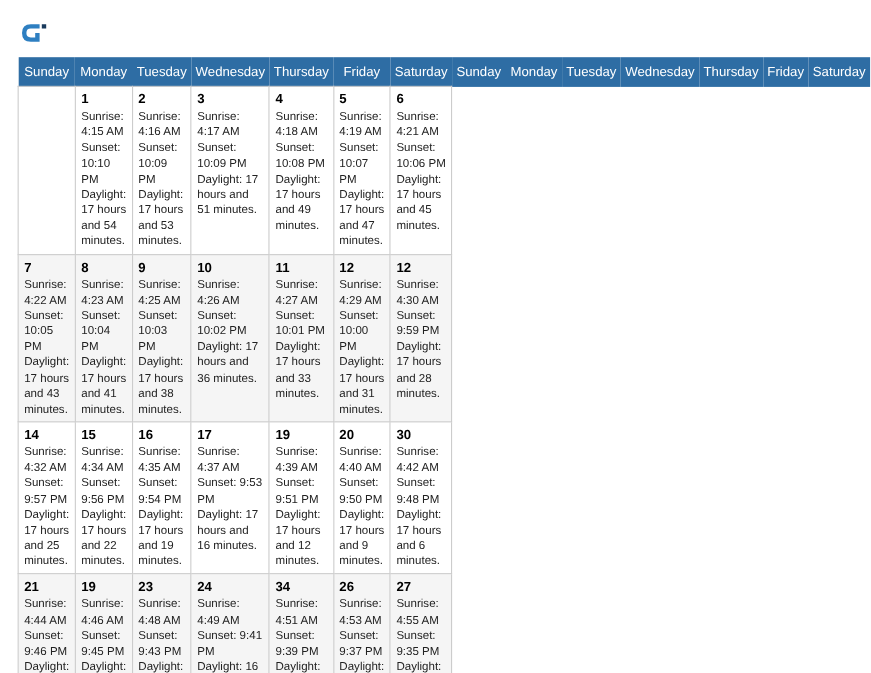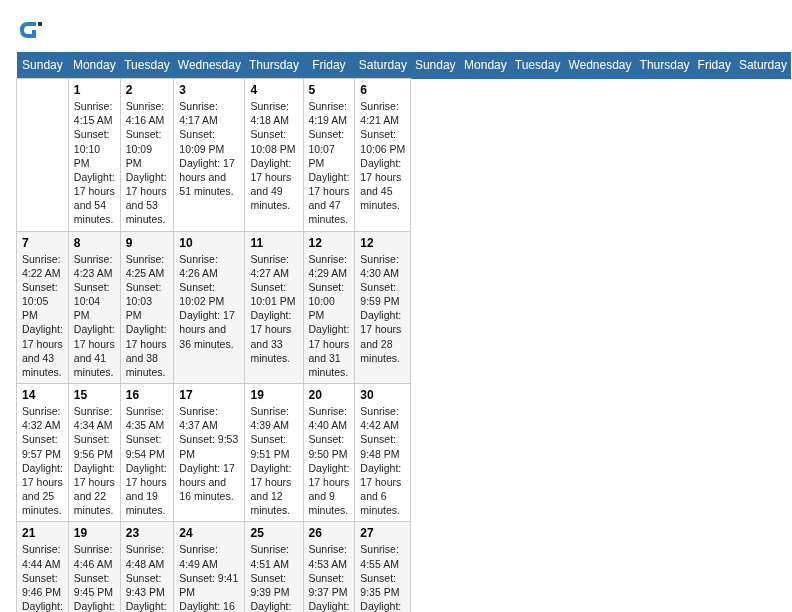--- a/index.html
+++ b/index.html
@@ -223,21 +223,21 @@
         </td>
         <td>
           <div class="date-num">23</div>
           <div class="cell-text">Sunrise: 4:48 AM<br>Sunset: 9:43 PM<br>Daylight: 16 hours and 55 minutes.</div>
         </td>
         <td>
           <div class="date-num">24</div>
           <div class="cell-text">Sunrise: 4:49 AM<br>Sunset: 9:41 PM<br>Daylight: 16 hours and 51 minutes.</div>
         </td>
         <td>
-          <div class="date-num">25</div>
+          <div class="date-num">34</div>
           <div class="cell-text">Sunrise: 4:51 AM<br>Sunset: 9:39 PM<br>Daylight: 16 hours and 47 minutes.</div>
         </td>
         <td>
           <div class="date-num">26</div>
           <div class="cell-text">Sunrise: 4:53 AM<br>Sunset: 9:37 PM<br>Daylight: 16 hours and 43 minutes.</div>
         </td>
         <td>
           <div class="date-num">27</div>
           <div class="cell-text">Sunrise: 4:55 AM<br>Sunset: 9:35 PM<br>Daylight: 16 hours and 40 minutes.</div>
         </td>

